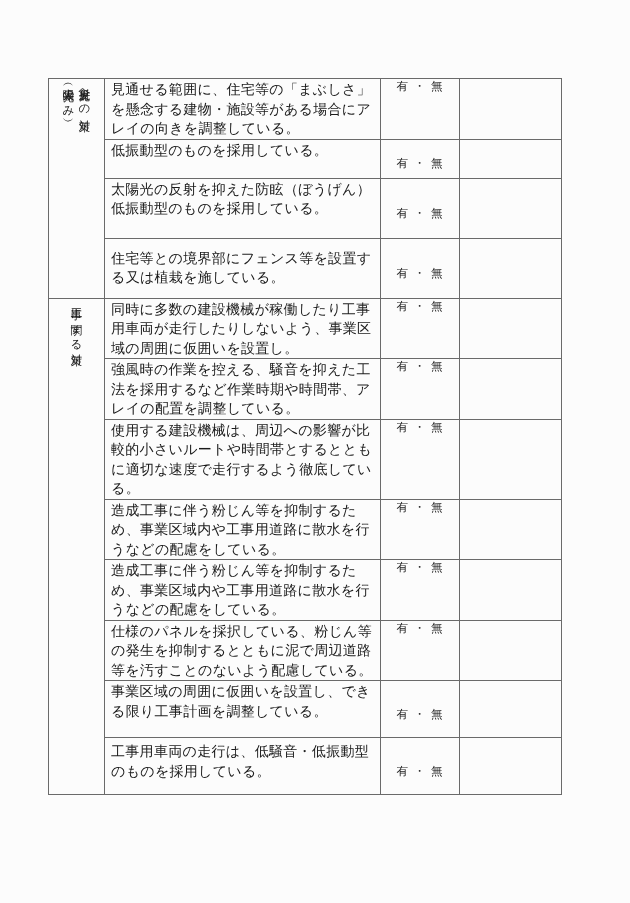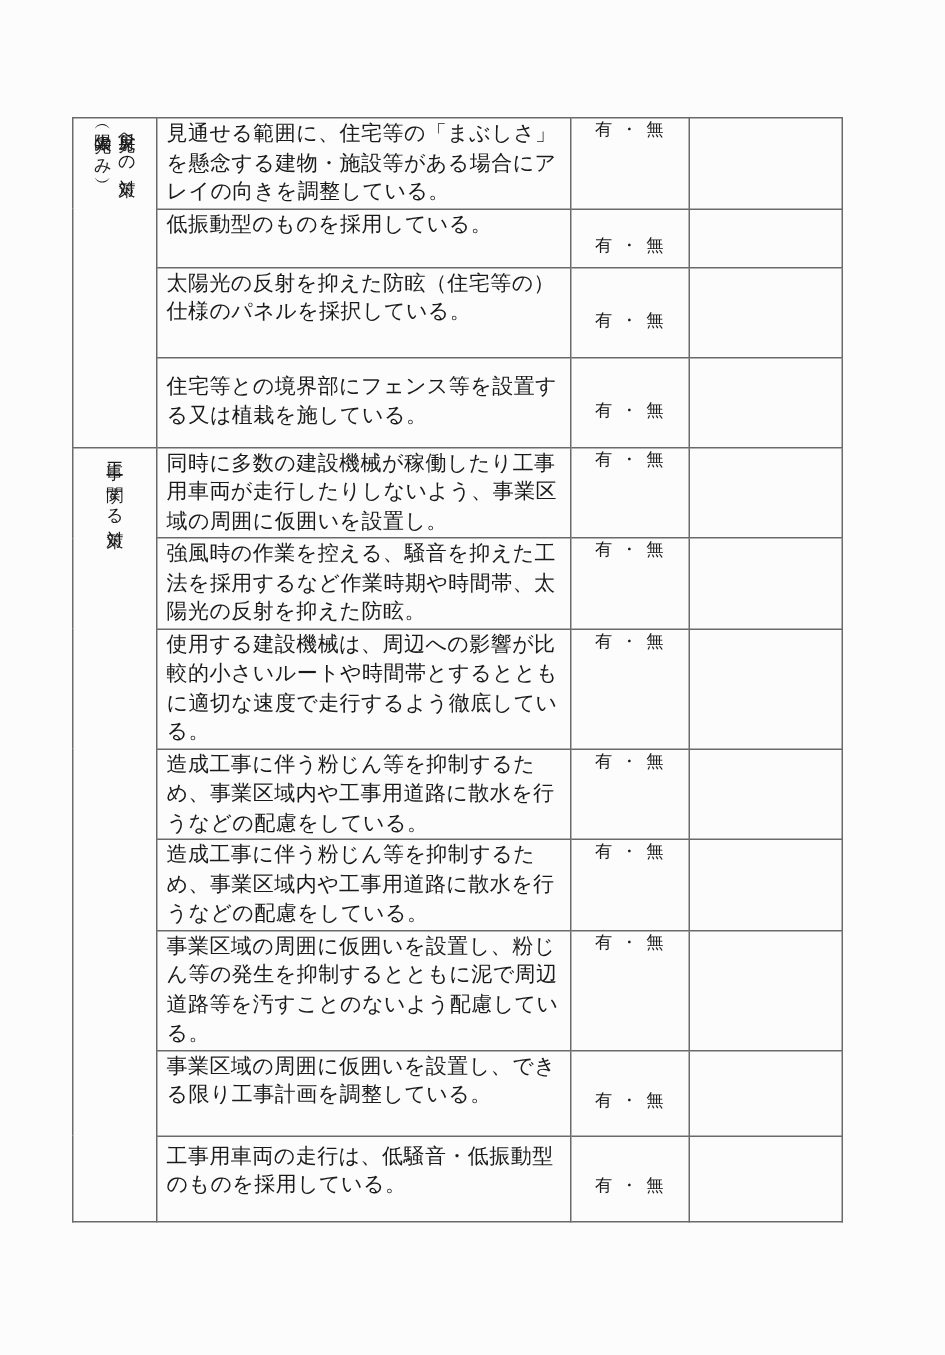--- a/index.html
+++ b/index.html
@@ -80,62 +80,62 @@
       <td class="item">見通せる範囲に、住宅等の「まぶしさ」を懸念する建物・施設等がある場合にアレイの向きを調整している。</td>
       <td class="yn">有 ・ 無</td>
       <td class="note"></td>
     </tr>
     <tr style="height:39px">
       <td class="item">低振動型のものを採用している。</td>
       <td class="yn low">有 ・ 無</td>
       <td class="note"></td>
     </tr>
     <tr style="height:60px">
-      <td class="item">太陽光の反射を抑えた防眩（住宅等の）仕様のパネルを採択している。</td>
+      <td class="item">太陽光の反射を抑えた防眩（ぼうげん）低振動型のものを採用している。</td>
       <td class="yn low">有 ・ 無</td>
       <td class="note"></td>
     </tr>
     <tr style="height:60px">
       <td class="item" style="padding-top:10px !important">住宅等との境界部にフェンス等を設置する又は植栽を施している。</td>
       <td class="yn low">有 ・ 無</td>
       <td class="note"></td>
     </tr>
 
     <tr style="height:58px">
       <td class="cat" rowspan="8">
         <div class="vert">
           <span>工事に関する対策</span>
         </div>
       </td>
       <td class="item">同時に多数の建設機械が稼働したり工事用車両が走行したりしないよう、事業区域の周囲に仮囲いを設置し。</td>
       <td class="yn">有 ・ 無</td>
       <td class="note"></td>
     </tr>
     <tr style="height:59px">
-      <td class="item">強風時の作業を控える、騒音を抑えた工法を採用するなど作業時期や時間帯、太陽光の反射を抑えた防眩。</td>
+      <td class="item">強風時の作業を控える、騒音を抑えた工法を採用するなど作業時期や時間帯、アレイの配置を調整している。</td>
       <td class="yn">有 ・ 無</td>
       <td class="note"></td>
     </tr>
     <tr style="height:60px">
       <td class="item">使用する建設機械は、周辺への影響が比較的小さいルートや時間帯とするとともに適切な速度で走行するよう徹底している。</td>
       <td class="yn">有 ・ 無</td>
       <td class="note"></td>
     </tr>
     <tr style="height:58px">
       <td class="item">造成工事に伴う粉じん等を抑制するため、事業区域内や工事用道路に散水を行うなどの配慮をしている。</td>
       <td class="yn">有 ・ 無</td>
       <td class="note"></td>
     </tr>
     <tr style="height:57px">
       <td class="item">造成工事に伴う粉じん等を抑制するため、事業区域内や工事用道路に散水を行うなどの配慮をしている。</td>
       <td class="yn">有 ・ 無</td>
       <td class="note"></td>
     </tr>
     <tr style="height:58px">
-      <td class="item">事業区域の周囲に仮囲いを設置し、粉じん等の発生を抑制するとともに泥で周辺道路等を汚すことのないよう配慮している。</td>
+      <td class="item">仕様のパネルを採択している、粉じん等の発生を抑制するとともに泥で周辺道路等を汚すことのないよう配慮している。</td>
       <td class="yn">有 ・ 無</td>
       <td class="note"></td>
     </tr>
     <tr style="height:57px">
       <td class="item">事業区域の周囲に仮囲いを設置し、できる限り工事計画を調整している。</td>
       <td class="yn low">有 ・ 無</td>
       <td class="note"></td>
     </tr>
     <tr style="height:57px">
       <td class="item" style="padding-top:4px !important">工事用車両の走行は、低騒音・低振動型のものを採用している。</td>

